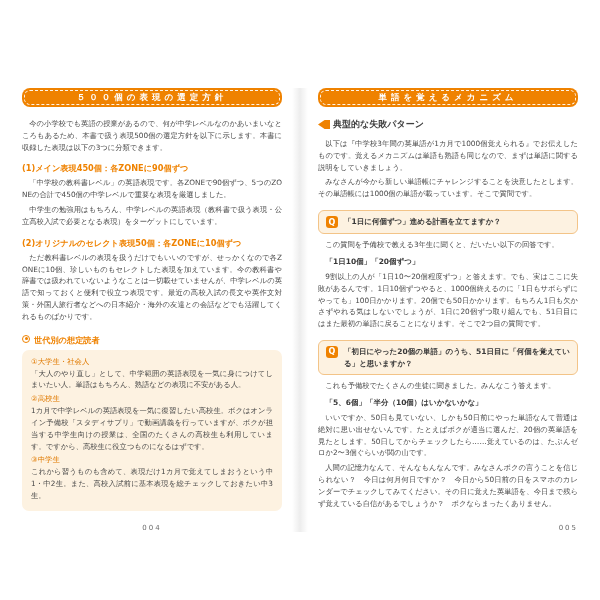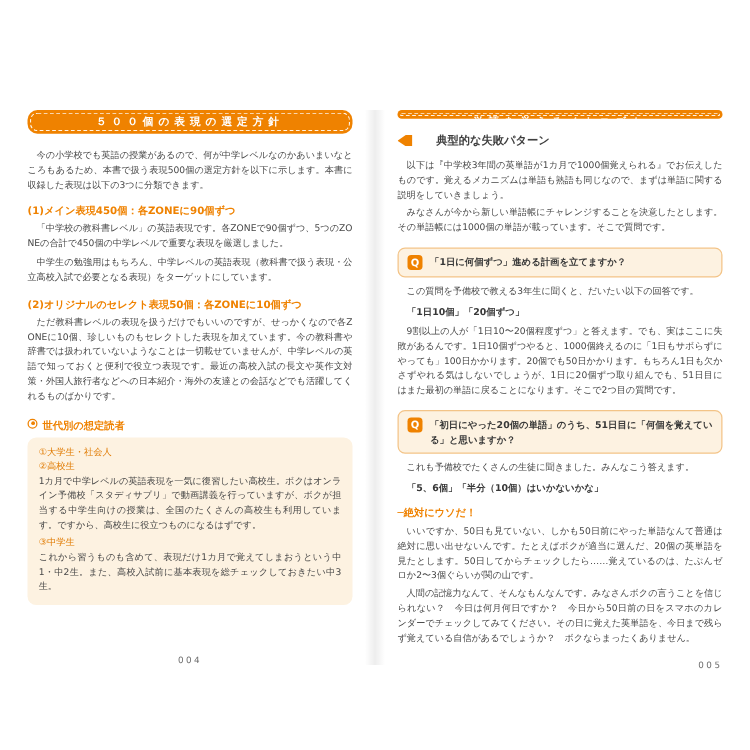--- a/index.html
+++ b/index.html
@@ -32,21 +32,21 @@
   .readers-title { color:#ef8200; font-weight:bold; font-size:8.2px;
     display:flex; gap:4px; margin:9px 0 4px; }
   .target-icon { width:8px; height:8px; border:1.5px solid #ef8200; border-radius:50%;
     position:relative; flex:0 0 auto; }
   .target-icon::after { content:""; position:absolute; left:50%; top:50%;
     width:3px; height:3px; margin:-1.5px 0 0 -1.5px; background:#ef8200; border-radius:50%; }
 
   .readers-box { background:#fdf2e1; border-radius:7px; padding:7px 9px 6px; }
   .group-label { color:#e07a00; font-weight:normal; font-size:7.4px; margin-bottom:1px; }
 
-  .fail-title { display:flex; align-items:center; gap:19px; color:#3f3f3f;
+  .fail-title { display:flex; align-items:center; gap:3px; color:#3f3f3f;
     font-weight:bold; font-size:9px; margin-bottom:7px; }
   .flag-icon { width:12px; height:9px; background:#ef8200; flex:0 0 auto;
     clip-path:polygon(100% 0, 100% 100%, 55% 100%, 0 50%, 55% 0); }
 
   .qbox { background:#fdf2e1; border:1px solid #f3c488; border-radius:6px;
     padding:5px 7px; display:flex; gap:6px; align-items:flex-start; margin:7px 0 5px; }
   .q-badge { background:#ef8200; color:#fff; font-weight:bold; font-size:8px;
     width:12px; height:12px; border-radius:3px; display:flex; align-items:center;
     justify-content:center; flex:0 0 auto; }
   .q-text { font-weight:bold; font-size:7.5px; line-height:1.55; color:#383838;
@@ -82,20 +82,21 @@
       <p class="body indent">ただ教科書レベルの表現を扱うだけでもいいのですが、せっかくなので各ZONEに10個、珍しいものもセレクトした表現を加えています。今の教科書や辞書では扱われていないようなことは一切載せていませんが、中学レベルの英語で知っておくと便利で役立つ表現です。最近の高校入試の長文や英作文対策・外国人旅行者などへの日本紹介・海外の友達との会話などでも活躍してくれるものばかりです。</p>
 
       <div class="readers-title">
         <span class="target-icon"></span>
         <span>世代別の想定読者</span>
       </div>
 
       <div class="readers-box">
         <div class="reader-group">
           <div class="group-label">①大学生・社会人</div>
+          <p class="body">「大人のやり直し」として、中学範囲の英語表現を一気に身につけてしまいたい人。単語はもちろん、熟語などの表現に不安がある人。</p>
         </div>
         <div class="reader-group">
           <div class="group-label">②高校生</div>
           <p class="body">1カ月で中学レベルの英語表現を一気に復習したい高校生。ボクはオンライン予備校「スタディサプリ」で動画講義を行っていますが、ボクが担当する中学生向けの授業は、全国のたくさんの高校生も利用しています。ですから、高校生に役立つものになるはずです。</p>
         </div>
         <div class="reader-group">
           <div class="group-label">③中学生</div>
           <p class="body">これから習うものも含めて、表現だけ1カ月で覚えてしまおうという中1・中2生。また、高校入試前に基本表現を総チェックしておきたい中3生。</p>
         </div>
       </div>
@@ -126,21 +127,20 @@
       <p class="body indent">9割以上の人が「1日10〜20個程度ずつ」と答えます。でも、実はここに失敗があるんです。1日10個ずつやると、1000個終えるのに「1日もサボらずにやっても」100日かかります。20個でも50日かかります。もちろん1日も欠かさずやれる気はしないでしょうが、1日に20個ずつ取り組んでも、51日目にはまた最初の単語に戻ることになります。そこで2つ目の質問です。</p>
 
       <div class="qbox">
         <span class="q-badge">Q</span>
         <span class="q-text">「初日にやった20個の単語」のうち、51日目に「何個を覚えている」と思いますか？</span>
       </div>
 
       <p class="body indent">これも予備校でたくさんの生徒に聞きました。みんなこう答えます。</p>
       <p class="answer">「5、6個」「半分（10個）はいかないかな」</p>
 
-      <h3 class="lie-head">─絶対にウソだ！</h3>
       <p class="body indent">いいですか、50日も見ていない、しかも50日前にやった単語なんて普通は絶対に思い出せないんです。たとえばボクが適当に選んだ、20個の英単語を見たとします。50日してからチェックしたら……覚えているのは、たぶんゼロか2〜3個ぐらいが関の山です。</p>
       <p class="body indent">人間の記憶力なんて、そんなもんなんです。みなさんボクの言うことを信じられない？　今日は何月何日ですか？　今日から50日前の日をスマホのカレンダーでチェックしてみてください。その日に覚えた英単語を、今日まで残らず覚えている自信があるでしょうか？　ボクならまったくありません。</p>
 
       <div class="folio right-folio">005</div>
     </div>
 
   </div>
 </div>
 
 </body></html>

